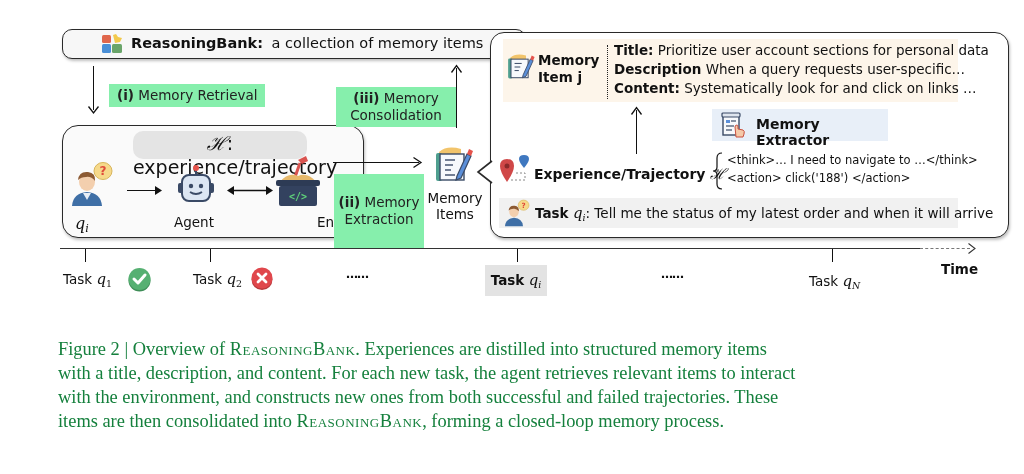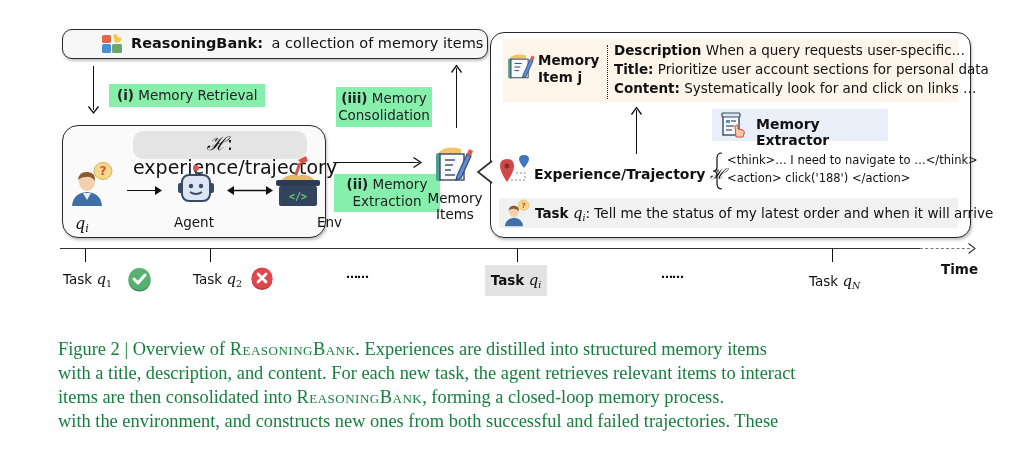--- a/index.html
+++ b/index.html
@@ -1,20 +1,20 @@
 <!DOCTYPE html>
 <html><head>
 <meta charset="utf-8">
 <style>
   html, body { margin:0; padding:0; background:#ffffff; }
   body { width:1024px; height:474px; position:relative; overflow:hidden;
          font-family:"DejaVu Sans", sans-serif; color:#111; }
   .abs { position:absolute; }
   .box { position:absolute; border:1.6px solid #2a2a2a; border-radius:12px; background:#fff;
-         box-shadow: 1px 2px 3px rgba(0,0,0,0.25); }
+         box-shadow: 1px 2px 3px rgba(0,0,0,0.25); padding-left: 38px; }
   .label-blue { position:absolute; background:#86efac; font-size:13px; line-height:17px; color:#222; }
   .hline { position:absolute; height:1.3px; background:#111; }
   .vline { position:absolute; width:1.3px; background:#111; }
   .math { font-family:"DejaVu Serif", serif; font-style:italic; }
   .sub { font-size:70%; vertical-align:-3px; font-style:italic; }
   svg { overflow:visible; }
   .caption { position:absolute; left:58px; top:337px; width:915px;
              font-family:"Liberation Serif", serif; font-size:18.4px; line-height:24px; color:#15803d; }
   .sc { font-variant:small-caps; letter-spacing:0.5px; }
 </style>
@@ -95,36 +95,36 @@
       <line x1="26" y1="7" x2="21" y2="21" stroke="#d9534f" stroke-width="3"></line>
       <path d="M6 26 Q14 16 24 20 Q34 16 42 26 Z" fill="#e6b86a"></path>
       <rect x="2" y="24" width="44" height="6" rx="2" fill="#2d3b55"></rect>
       <rect x="5" y="30" width="38" height="20" rx="2" fill="#33425f"></rect>
       <text x="24" y="44" font-size="10" fill="#5fd07a" text-anchor="middle" font-family="DejaVu Sans Mono, monospace" font-weight="bold">&lt;/&gt;</text>
     </svg>
   </span>
   <span class="abs" style="left:222px; top:88px; font-size:13.5px;margin-left:32px;">Env</span>
 </div>
 
-<div class="label-blue" style="left:336px; top:87px; width:96px; padding:3px 0; text-align:center; font-size:13.5px;">
+<div class="label-blue" style="left:336px; top:87px; width:96px; padding:3px 12px; text-align:center; font-size:13.5px;">
   <b>(iii)</b> <span>Memory</span><br>
   <span>Consolidation</span>
 </div>
 
 <div class="vline" style="left:456px; top:68px; height:60px;"></div>
 <svg class="abs" style="left:451px; top:65px;" width="11" height="8">
   <path d="M0.5 7.5 L5.5 0.5 L10.5 7.5" fill="none" stroke="#111" stroke-width="1.3"></path>
 </svg>
 
 <div class="hline" style="left:333px; top:162px; width:86px;"></div>
 <svg class="abs" style="left:413px; top:157px;" width="9" height="11">
   <path d="M0.5 0.5 L8 5.5 L0.5 10.5" fill="none" stroke="#111" stroke-width="1.3"></path>
 </svg>
 
-<div class="label-blue" style="left:334px; top:174px; width:106px; padding:2px 0; text-align:center; font-size:13.5px;">
+<div class="label-blue" style="left:334px; top:174px; width:90px; padding:20px 0; text-align:center; font-size:13.5px;">
   <b>(ii)</b> <span>Memory</span><br>
   <span>Extraction</span>
 </div>
 
 <span class="abs" style="left:433px; top:146px;">
   <svg width="42" height="38" viewBox="0 0 42 38">
     <path d="M6 6 Q14 -1 28 3 L28 8 L6 8 Z" fill="#f2c46b"></path>
     <rect x="3" y="7" width="6" height="28" rx="2" fill="#4f9f8f"></rect>
     <rect x="7" y="8" width="24" height="26" fill="#f7f9fc" stroke="#3a4a66" stroke-width="1.4"></rect>
     <line x1="12" y1="14" x2="22" y2="14" stroke="#3a4a66" stroke-width="1.4"></line>
@@ -158,22 +158,22 @@
       <line x1="12" y1="24" x2="18" y2="24" stroke="#3a4a66" stroke-width="1.4"></line>
       <path d="M24 30 L34 8 L38 10 L28 32 L23 34 Z" fill="#5b8fd9" stroke="#3a4a66" stroke-width="1.2"></path>
       <path d="M34 8 L36 3 L40 5 L38 10 Z" fill="#e5534b"></path>
     </svg>
   </span>
   <div class="abs" style="left:35px; top:13px; font-size:13.5px; font-weight:bold; line-height:17px;">
     <span>Memory</span><br><span>Item j</span>
   </div>
   <div class="abs" style="left:104px; top:6px; height:54px; border-left:1.6px dotted #222;"></div>
   <div class="abs" style="left:111px; top:2px; font-size:13.5px; line-height:19px; white-space:nowrap;">
+    <div><b>Title:</b> <span>Prioritize user account sections for personal data</span></div>
     <div><b>Description</b> <span>When a query requests user-specific…</span></div>
-    <div><b>Title:</b> <span>Prioritize user account sections for personal data</span></div>
     <div><b>Content:</b> <span>Systematically look for and click on links …</span></div>
   </div>
 </div>
 
 <div class="vline" style="left:636px; top:110px; height:44px;"></div>
 <svg class="abs" style="left:631px; top:107px;" width="11" height="8">
   <path d="M0.5 7.5 L5.5 0.5 L10.5 7.5" fill="none" stroke="#111" stroke-width="1.3"></path>
 </svg>
 
 <div class="abs" style="left:684px; top:109px; width:176px; height:32px; background:#e8eff8;margin-left:28px;">
@@ -273,15 +273,15 @@
 <span class="abs" style="left:661px; top:267px; font-size:12px; letter-spacing:-1px; font-weight:bold;">……</span>
 
 <div class="abs" style="left:809px; top:272px; font-size:13.5px; white-space:nowrap;">
   <span>Task</span>
   <span class="math" style="font-size:15px;">q</span><span class="sub" style="font-family:'DejaVu Serif',serif;">N</span>
 </div>
 
 <div class="caption">
   <div><span>Figure 2 | Overview of </span><span class="sc">ReasoningBank</span><span>. Experiences are distilled into structured memory items</span></div>
   <div>with a title, description, and content. For each new task, the agent retrieves relevant items to interact</div>
+  <div>with the environment, and constructs new ones from both successful and failed trajectories. These</div>
   <div><span>items are then consolidated into </span><span class="sc">ReasoningBank</span><span>, forming a closed-loop memory process.</span></div>
-  <div>with the environment, and constructs new ones from both successful and failed trajectories. These</div>
 </div>
 
 </body></html>

